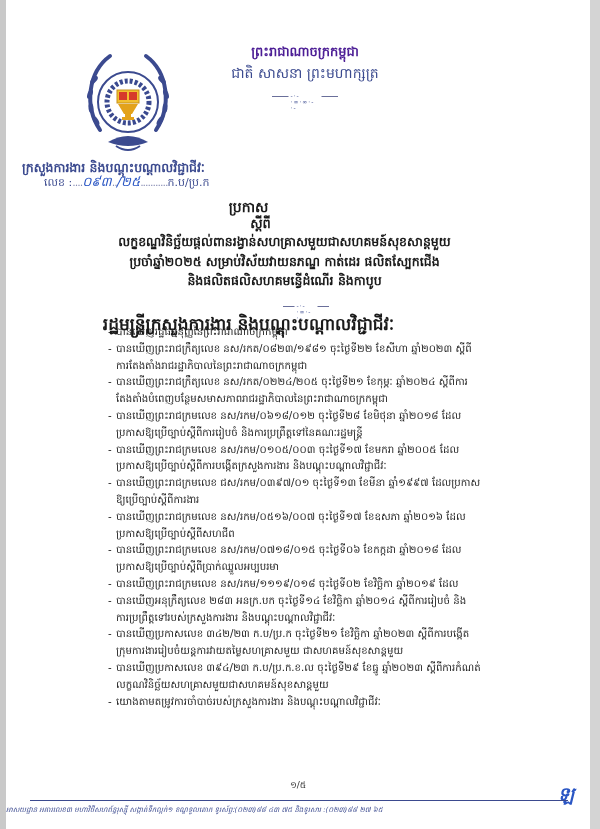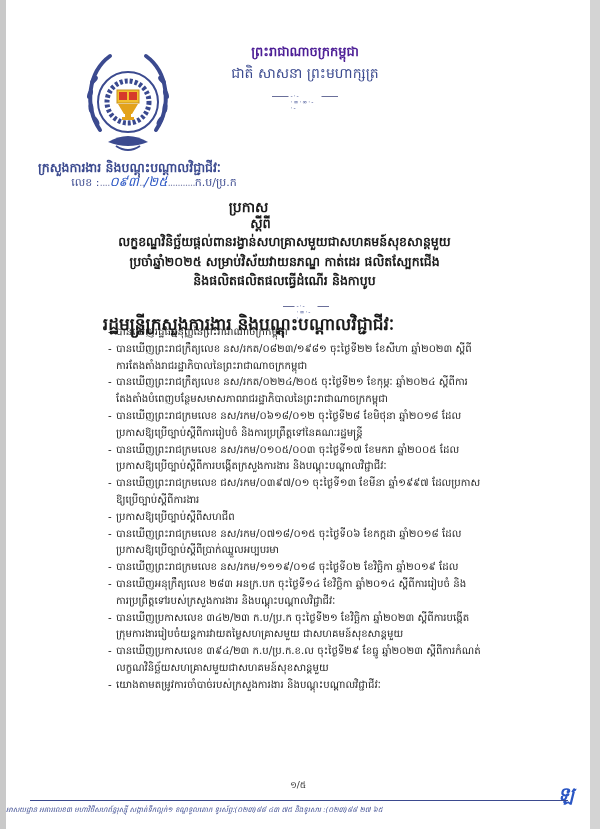--- a/index.html
+++ b/index.html
@@ -30,25 +30,25 @@
   .orn .dots {
     position: absolute; left: 50%; top: -3px; transform: translateX(-50%);
     font-size: 6px; line-height: 6px; color: #3b4a8f; background: #fff; padding: 0 2px;
     letter-spacing: 1px;
   }
   .logo {
     position: absolute; left: 80px; top: 50px; width: 96px; height: 112px;
   }
   .ministry {
     position: absolute; left: 22px; top: 160px; width: 240px;
-    color: #3b4a8f; font-weight: bold; font-size: 12.5px; line-height: 15px; margin-left: 16px;
+    color: #3b4a8f; font-weight: bold; font-size: 12.5px; line-height: 15px;
   }
   .refno {
     position: absolute; left: 44px; top: 174px; width: 220px;
-    color: #3b4a8f; font-size: 11px; line-height: 16px; white-space: nowrap; text-align: center;
+    color: #3b4a8f; font-size: 11px; line-height: 16px; white-space: nowrap;
   }
   .refno .hand { color: #2a56c4; font-style: italic; font-size: 13px; }
   .refno .dotted { color: #8a8fb5; letter-spacing: -1px; }
   .center { position: absolute; left: 6px; width: 485px; text-align: center; color: #1a1a1a; font-weight: bold; }
   .t1 { top: 198px; font-size: 14px; line-height: 18px; }
   .t2 { top: 215px; font-size: 13px; line-height: 17px; margin-left: 12px; }
   .t3 { top: 232px; font-size: 12.5px; line-height: 19.5px; padding-left: 36px; }
   .t4 { top: 315px; font-size: 17px; line-height: 18px; }
   .list {
     position: absolute; left: 108px; top: 322px; width: 440px;
@@ -120,21 +120,21 @@
 <div class="ministry">ក្រសួងការងារ និងបណ្តុះបណ្តាលវិជ្ជាជីវៈ</div>
 <div class="refno">
   <span>លេខ :</span><span class="dotted">....</span><span class="hand">០៩៣</span><span class="dotted">..</span><span class="hand">/</span><span class="hand">២៥</span><span class="dotted">...........</span><span>ក.ប/ប្រ.ក</span>
 </div>
 
 <div class="center t1">ប្រកាស</div>
 <div class="center t2">ស្តីពី</div>
 <div class="center t3">
   <div>លក្ខខណ្ឌវិនិច្ឆ័យផ្តល់ពានរង្វាន់សហគ្រាសមួយជាសហគមន៍សុខសាន្តមួយ</div>
   <div>ប្រចាំឆ្នាំ២០២៥ សម្រាប់វិស័យវាយនភណ្ឌ កាត់ដេរ ផលិតស្បែកជើង</div>
-  <div>និងផលិតផលិតផលធ្វើដំណើរ និងកាបូប</div>
+  <div>និងផលិតផលិសហគមន្វើដំណើរ និងកាបូប</div>
 </div>
 <div class="orn" style="left:283px; top:306px; width:46px;">
   <span class="dots">-·-·∞·-·-</span>
 </div>
 <div class="center t4">រដ្ឋមន្ត្រីក្រសួងការងារ និងបណ្តុះបណ្តាលវិជ្ជាជីវៈ</div>
 
 <div class="list" style="top:324px;">
   <div class="item">
       <span class="dash">-</span>
       <span class="line">បានឃើញរដ្ឋធម្មនុញ្ញនៃព្រះរាជាណាចក្រកម្ពុជា</span>
@@ -159,20 +159,21 @@
       <span class="line">បានឃើញព្រះរាជក្រមលេខ នស/រកម/០១០៥/០០៣ ចុះថ្ងៃទី១៧ ខែមករា ឆ្នាំ២០០៥ ដែល</span>
       <span class="line">ប្រកាសឱ្យប្រើច្បាប់ស្តីពីការបង្កើតក្រសួងការងារ និងបណ្តុះបណ្តាលវិជ្ជាជីវៈ</span>
     </div>
   <div class="item">
       <span class="dash">-</span>
       <span class="line">បានឃើញព្រះរាជក្រមលេខ ជស/រកម/០៣៩៧/០១ ចុះថ្ងៃទី១៣ ខែមីនា ឆ្នាំ១៩៩៧ ដែលប្រកាស</span>
       <span class="line">ឱ្យប្រើច្បាប់ស្តីពីការងារ</span>
     </div>
   <div class="item">
       <span class="dash">-</span>
+      <span class="line">បានឃើញព្រះរាជក្រមលេខ នស/រកម/០៥១៦/០០៧ ចុះថ្ងៃទី១៧ ខែឧសភា ឆ្នាំ២០១៦ ដែល</span>
       <span class="line">ប្រកាសឱ្យប្រើច្បាប់ស្តីពីសហជីព</span>
     </div>
   <div class="item">
       <span class="dash">-</span>
       <span class="line">បានឃើញព្រះរាជក្រមលេខ នស/រកម/០៧១៨/០១៥ ចុះថ្ងៃទី០៦ ខែកក្កដា ឆ្នាំ២០១៨ ដែល</span>
       <span class="line">ប្រកាសឱ្យប្រើច្បាប់ស្តីពីប្រាក់ឈ្នួលអប្បបរមា</span>
     </div>
   <div class="item">
       <span class="dash">-</span>
       <span class="line">បានឃើញព្រះរាជក្រមលេខ នស/រកម/១១១៩/០១៨ ចុះថ្ងៃទី០២ ខែវិច្ឆិកា ឆ្នាំ២០១៩ ដែល</span>

